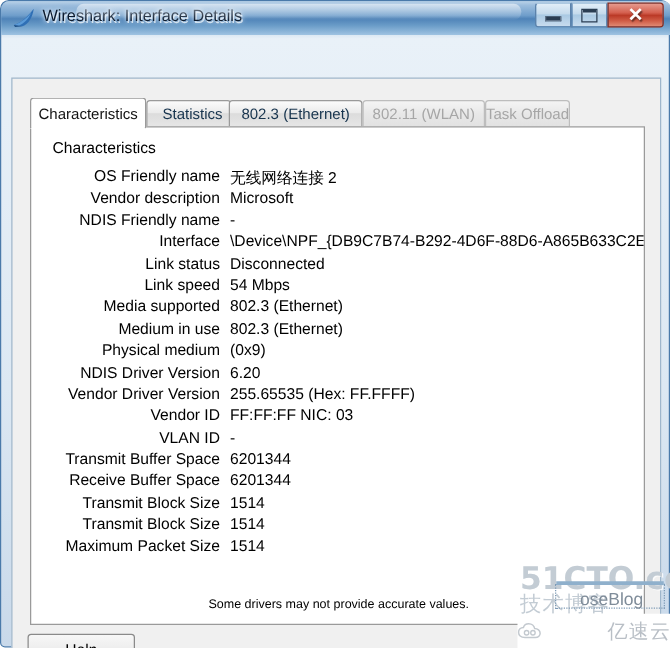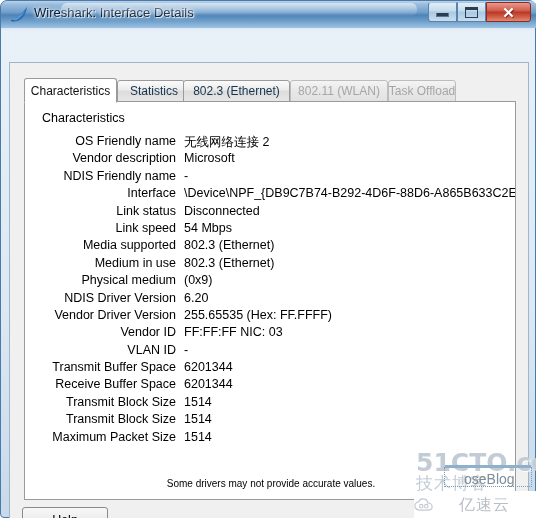--- a/index.html
+++ b/index.html
@@ -276,21 +276,21 @@
     white-space: nowrap;
     pointer-events: none;
   }
   #wm-yisu {
     position: absolute;
     left: 413px; top: 490px;
     width: 123px; height: 28px;
     background: #ffffff;
     display: flex;
     align-items: center;
-    justify-content: flex-start;
+    justify-content: space-between;
     gap: 23px;
     pointer-events: none;
   }
   #wm-yisu .cloud {
     width: 22px; height: 14px;
   }
   #wm-yisu .yt {
     font-size: 16px;
     color: #b9bfc6;
     letter-spacing: 1px;

